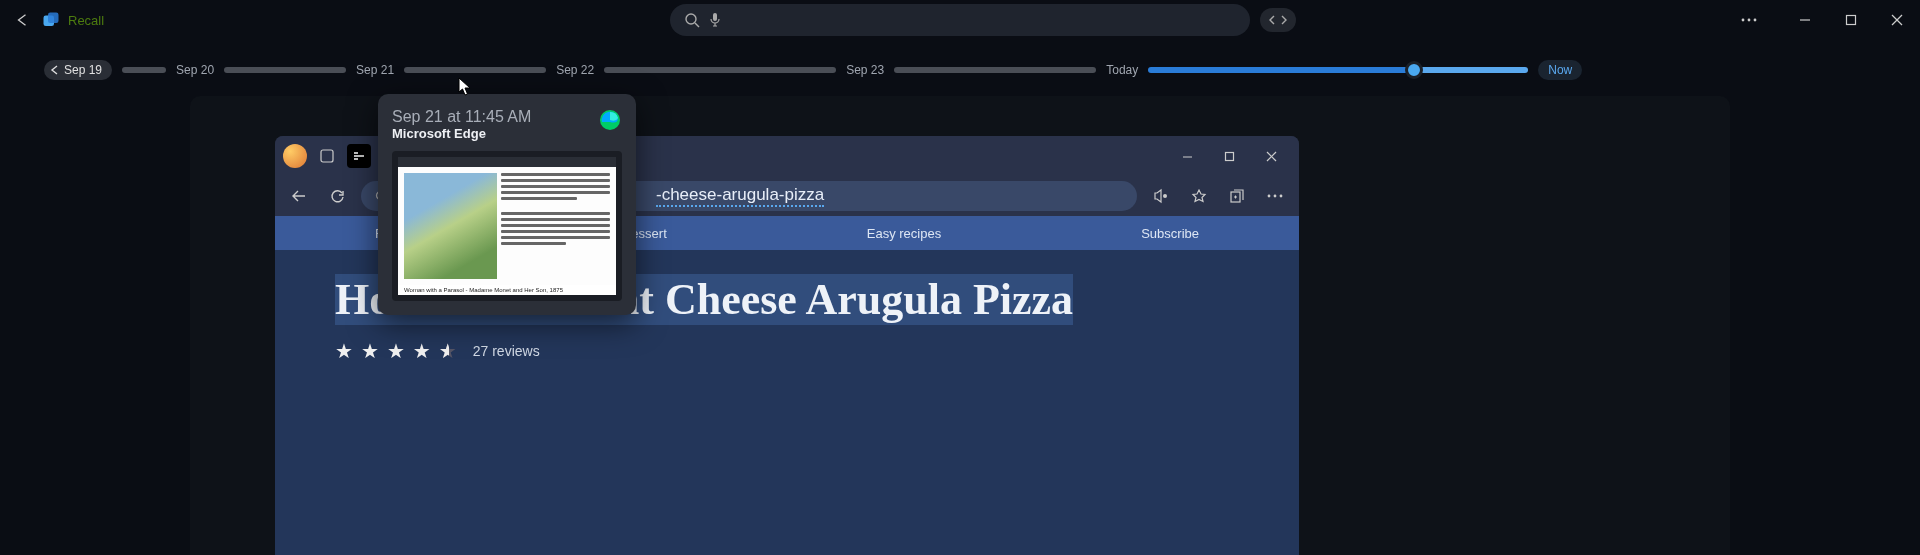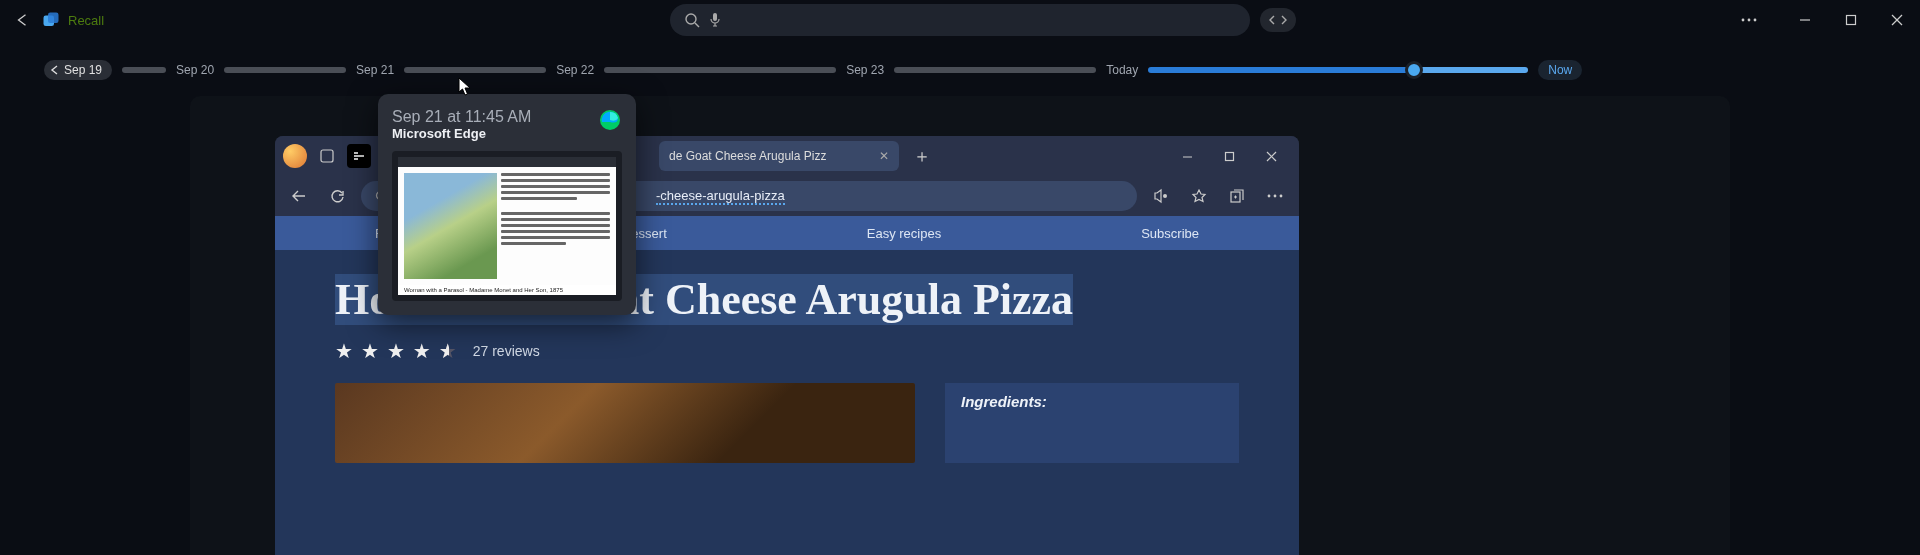--- a/index.html
+++ b/index.html
@@ -203,21 +203,21 @@
   }
   .tb-btn { color: #ccc; width: 28px; height: 28px; display:flex; align-items:center; justify-content:center; }
   .address {
     flex: 1;
     height: 30px;
     background: #394868;
     border-radius: 15px;
     display: flex;
     align-items: center;
     padding: 0 14px;
-    font-size: 13px;
+    font-size: 17px;
     color: #c8d0e0;
   }
   .address .highlighted {
     border-bottom: 2px dotted #5aa8ee;
     color: #e8eef8;
   }
   .navbar {
     height: 34px;
     background: #3a5a9a;
     display: flex;
@@ -445,24 +445,20 @@
       <div class="tab-ico">
           <svg width="14" height="14">
             <rect x="1" y="1" width="12" height="12" stroke="#ccc" stroke-width="1.2" fill="none" rx="2"></rect>
           </svg>
         </div>
       <div class="tab-ico" style="background:#000">
           <svg width="14" height="8" viewBox="0 0 14 8">
             <path d="M2 4 L12 4 M2 1 L6 1 M2 7 L6 7" stroke="#fff" stroke-width="1.4"></path>
           </svg>
         </div>
-      <div class="edge-tab" style="margin-left:280px">
-        <span>de Goat Cheese Arugula Pizz</span>
-        <span class="close-x">✕</span>
-      </div>
       <div style="color:#ccc;font-size:18px;padding:0 6px">＋</div>
       <div class="edge-wc">
         <div class="wc">
             <svg width="11" height="11">
               <line x1="1" y1="6" x2="10" y2="6" stroke="#ccc" stroke-width="1.2"></line>
             </svg>
           </div>
         <div class="wc">
             <svg width="11" height="11">
               <rect x="1.5" y="1.5" width="8" height="8" stroke="#ccc" stroke-width="1.2" fill="none"></rect>
@@ -530,26 +526,20 @@
     </div>
     <div class="recipe-page">
       <h1 class="recipe-title">Homemade Goat Cheese Arugula Pizza</h1>
       <div class="stars-row">
         <span class="star">★</span>
         <span class="star">★</span>
         <span class="star">★</span>
         <span class="star">★</span>
         <span class="star" style="position:relative;display:inline-block;width:20px"><span style="position:absolute;overflow:hidden;width:50%">★</span><span style="color:#556">★</span></span>
         <span class="review-count">27 reviews</span>
-      </div>
-      <div class="recipe-body">
-        <div class="recipe-img"></div>
-        <div class="ingredients">
-          <h3>Ingredients:</h3>
-        </div>
       </div>
     </div>
   </div>
 </div>
 
 <div class="preview-card">
   <div class="preview-time">Sep 21 at 11:45 AM</div>
   <div class="preview-app">Microsoft Edge</div>
   <svg class="preview-edge-icon" viewBox="0 0 24 24">
     <circle cx="12" cy="12" r="10" fill="#0c6"></circle>

